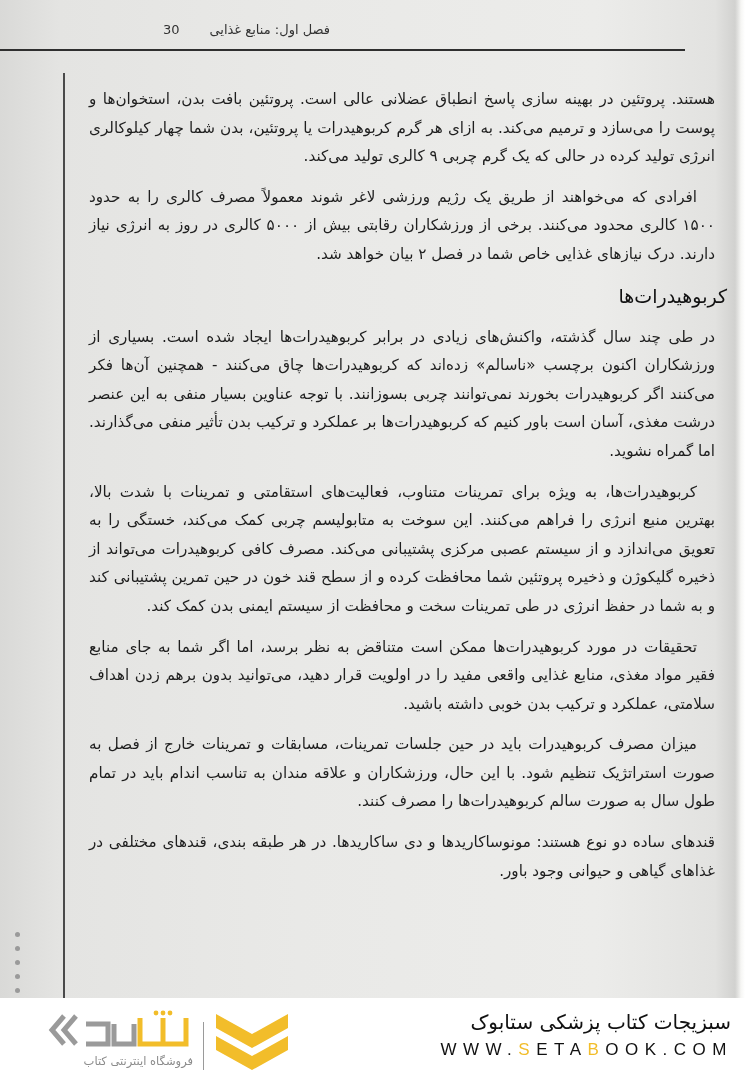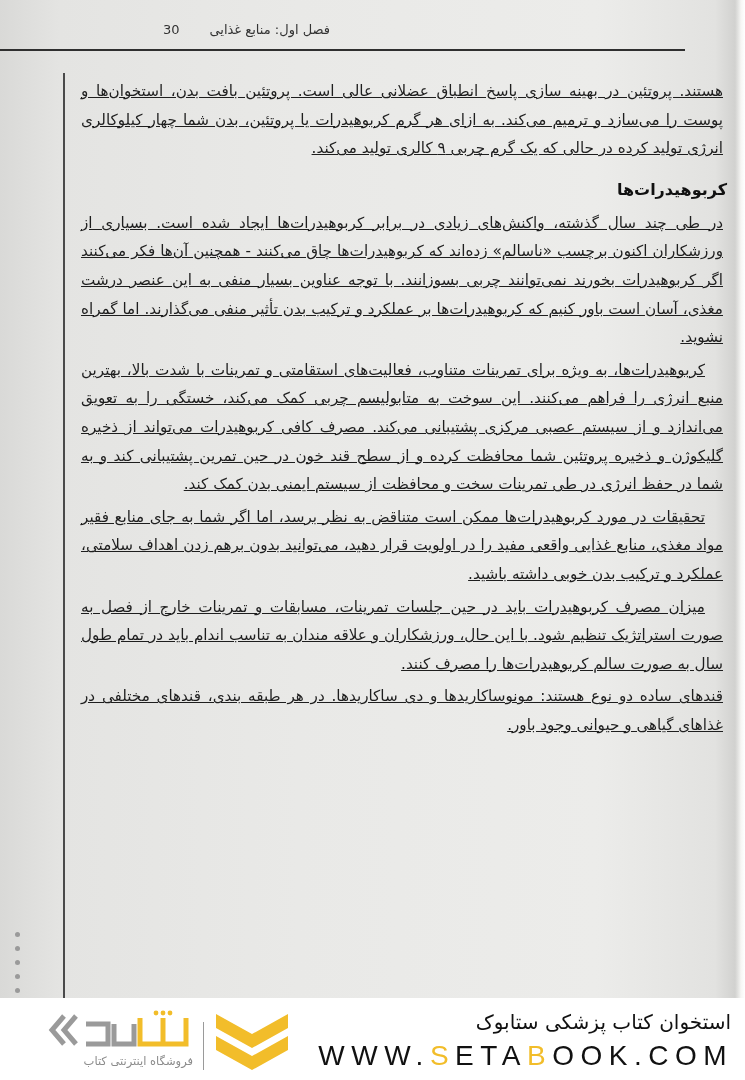--- a/index.html
+++ b/index.html
@@ -37,39 +37,39 @@
       display: flex; flex-direction: column; gap: 9px;
     }
     .dots span {
       width: 5px; height: 5px; border-radius: 50%; background: #9a9a9a; display: block;
     }
     .content {
       position: absolute; top: 73px; left: 77px; width: 650px;
       direction: rtl; text-align: justify;
       color: #1e1e1e; font-size: 15.2px; line-height: 28.6px;
     }
-    .content p { margin: 4px; text-decoration: underline; }
+    .content p { margin: 12px; }
     .content p.indent { text-indent: 18px; }
     .content h2 {
-      margin: 12px 0 2px 0; font-size: 16px; font-weight: bold; line-height: 30px;
+      margin: 12px 0 2px 0; font-size: 19px; font-weight: normal; line-height: 30px;
       color: #111;
     }
     .content h2.second { margin-top: 22px; }
     .footer {
       position: absolute; left: 0; top: 998px; width: 745px; height: 82px;
       background: #ffffff;
     }
     .store-name {
       position: absolute; right: 14px; top: 12px;
       direction: rtl; font-size: 20px; color: #111; font-weight: normal;
     }
     .store-url {
       position: absolute; right: 12px; top: 42px;
       font-family: "Liberation Sans", sans-serif;
-      font-size: 28px; letter-spacing: 6.5px; color: #111;
+      font-size: 17px; letter-spacing: 6.5px; color: #111;
     }
     .store-url .accent { color: #f2bd2a; }
     .logo {
       position: absolute; left: 28px; top: 10px; width: 260px; height: 66px;
     }
     .logo-divider {
       position: absolute; left: 175px; top: 14px; width: 1px; height: 48px; background: #9a9a9a;
     }
     .logo-tagline {
       position: absolute; left: 0; top: 46px; width: 165px; 
@@ -95,20 +95,21 @@
   <div class="dots">
     <span></span>
     <span></span>
     <span></span>
     <span></span>
     <span></span>
   </div>
 
   <div class="content">
     <p>هستند. پروتئین در بهینه سازی پاسخ انطباق عضلانی عالی است. پروتئین بافت بدن، استخوان‌ها و پوست را می‌سازد و ترمیم می‌کند. به ازای هر گرم کربوهیدرات یا پروتئین، بدن شما چهار کیلوکالری انرژی تولید کرده در حالی که یک گرم چربی ۹ کالری تولید می‌کند.</p>
+    <p class="indent">افرادی که می‌خواهند از طریق یک رژیم ورزشی لاغر شوند معمولاً مصرف کالری را به حدود ۱۵۰۰ کالری محدود می‌کنند. برخی از ورزشکاران رقابتی بیش از ۵۰۰۰ کالری در روز به انرژی نیاز دارند. درک نیازهای غذایی خاص شما در فصل ۲ بیان خواهد شد.</p>
 
     <h2>کربوهیدرات‌ها</h2>
     <p>در طی چند سال گذشته، واکنش‌های زیادی در برابر کربوهیدرات‌ها ایجاد شده است. بسیاری از ورزشکاران اکنون برچسب «ناسالم» زده‌اند که کربوهیدرات‌ها چاق می‌کنند - همچنین آن‌ها فکر می‌کنند اگر کربوهیدرات بخورند نمی‌توانند چربی بسوزانند. با توجه عناوین بسیار منفی به این عنصر درشت مغذی، آسان است باور کنیم که کربوهیدرات‌ها بر عملکرد و ترکیب بدن تأثیر منفی می‌گذارند. اما گمراه نشوید.</p>
     <p class="indent">کربوهیدرات‌ها، به ویژه برای تمرینات متناوب، فعالیت‌های استقامتی و تمرینات با شدت بالا، بهترین منبع انرژی را فراهم می‌کنند. این سوخت به متابولیسم چربی کمک می‌کند، خستگی را به تعویق می‌اندازد و از سیستم عصبی مرکزی پشتیبانی می‌کند. مصرف کافی کربوهیدرات می‌تواند از ذخیره گلیکوژن و ذخیره پروتئین شما محافظت کرده و از سطح قند خون در حین تمرین پشتیبانی کند و به شما در حفظ انرژی در طی تمرینات سخت و محافظت از سیستم ایمنی بدن کمک کند.</p>
     <p class="indent">تحقیقات در مورد کربوهیدرات‌ها ممکن است متناقض به نظر برسد، اما اگر شما به جای منابع فقیر مواد مغذی، منابع غذایی واقعی مفید را در اولویت قرار دهید، می‌توانید بدون برهم زدن اهداف سلامتی، عملکرد و ترکیب بدن خوبی داشته باشید.</p>
     <p class="indent">میزان مصرف کربوهیدرات باید در حین جلسات تمرینات، مسابقات و تمرینات خارج از فصل به صورت استراتژیک تنظیم شود. با این حال، ورزشکاران و علاقه مندان به تناسب اندام باید در تمام طول سال به صورت سالم کربوهیدرات‌ها را مصرف کنند.</p>
 
     <p>قندهای ساده دو نوع هستند: مونوساکاریدها و دی ساکاریدها. در هر طبقه بندی، قندهای مختلفی در غذاهای گیاهی و حیوانی وجود باور.</p>
   </div>
 </div>
@@ -129,17 +130,17 @@
       <circle cx="128" cy="3" r="2.4" fill="#f2bd2a"></circle>
     </svg>
     <div class="logo-tagline">فروشگاه اینترنتی کتاب</div>
     <div class="logo-divider"></div>
     <svg class="logo-chevron" viewBox="0 0 72 56">
       <polygon points="0,0 36,20 72,0 72,14 36,34 0,14" fill="#f2bd2a"></polygon>
       <polygon points="0,22 36,42 72,22 72,36 36,56 0,36" fill="#f2bd2a"></polygon>
     </svg>
   </div>
 
-  <div class="store-name">استخوان کتاب پزشکی ستابوک</div>
+  <div class="store-name">سبزیجات کتاب پزشکی ستابوک</div>
   <div class="store-url">
     <span>WWW.</span><span class="accent">S</span><span>ETA</span><span class="accent">B</span><span>OOK.COM</span>
   </div>
 </div>
 
 </body></html>

